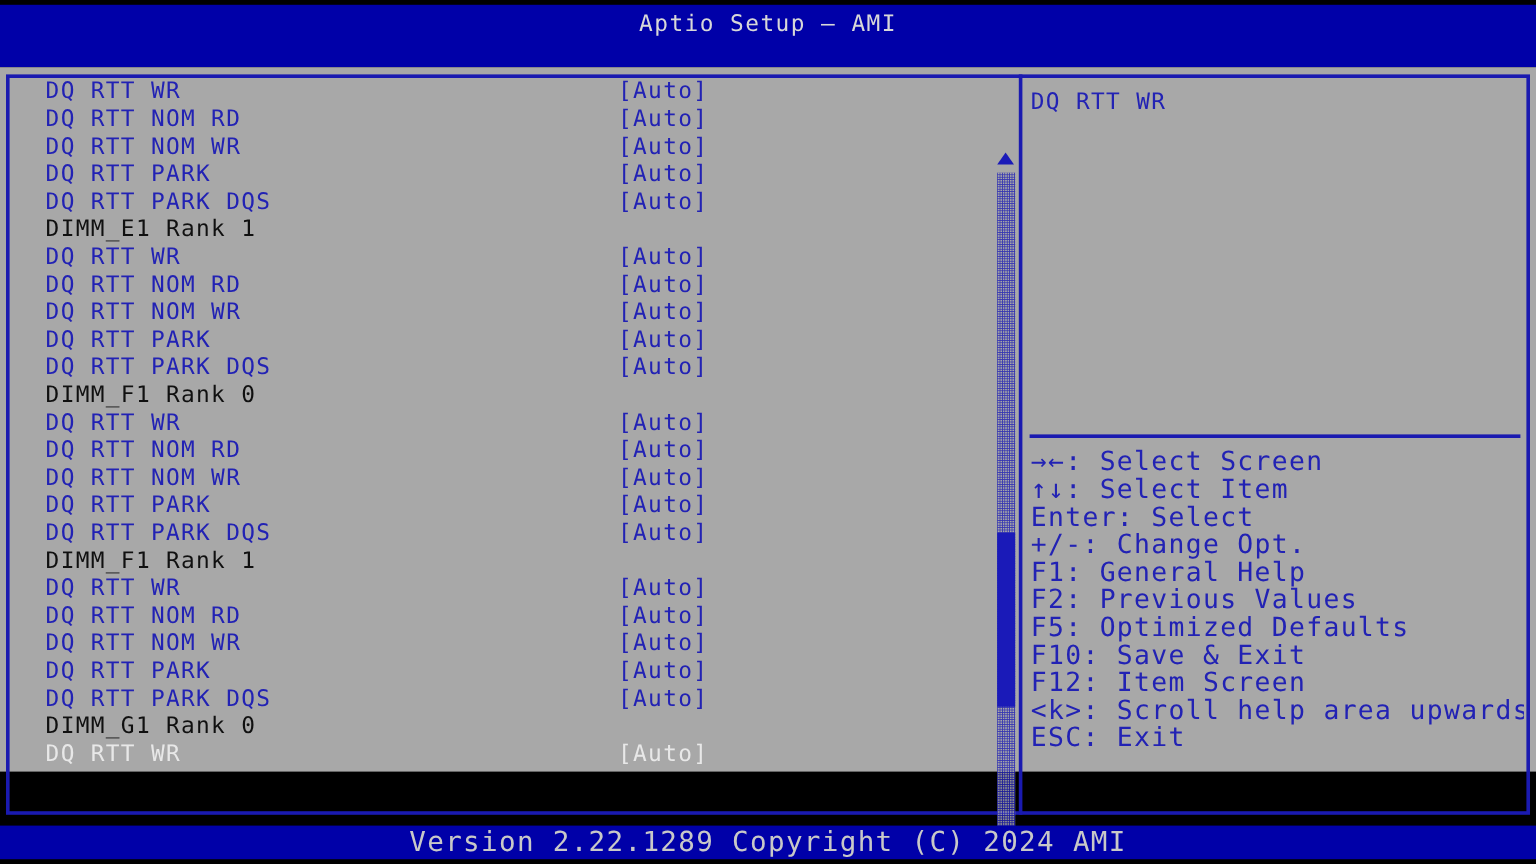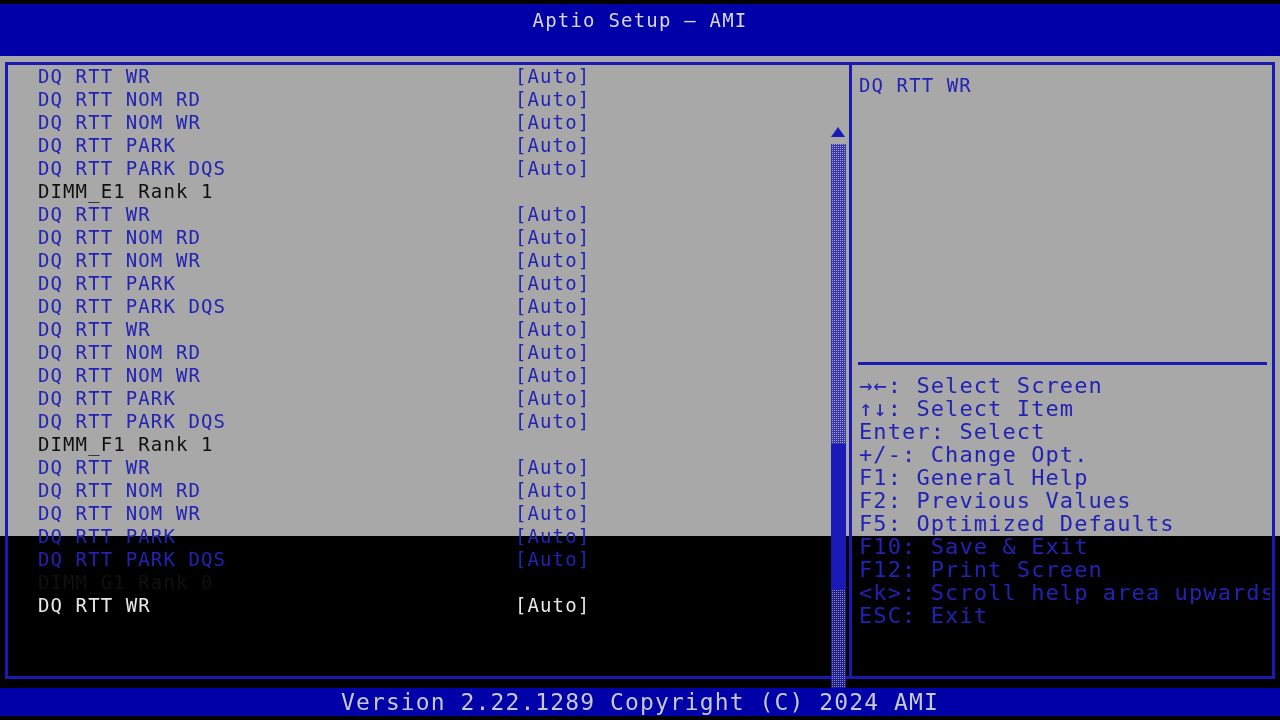--- a/index.html
+++ b/index.html
@@ -55,21 +55,21 @@
     white-space: pre;
     box-sizing: border-box;
     line-height: 24px;
     margin-top: 32px;
   }
 
   
   .frame {
     position: absolute;
     left: 0; top: 56px;
-    width: 1280px; height: 480px;
+    width: 1280px; height: 587px;
     background: #a8a8a8;
   }
   .frame-border {
     position: absolute;
     left: 5px; top: 6px;
     width: 1270px; height: 617px;
     border: 3px solid #1a1ab0;
     box-sizing: border-box;
   }
 
@@ -216,20 +216,21 @@
         <div class="row item"><span class="label">DQ RTT NOM RD</span><span class="value">[Auto]</span></div>
         <div class="row item"><span class="label">DQ RTT NOM WR</span><span class="value">[Auto]</span></div>
         <div class="row item"><span class="label">DQ RTT PARK</span><span class="value">[Auto]</span></div>
         <div class="row item"><span class="label">DQ RTT PARK DQS</span><span class="value">[Auto]</span></div>
         <div class="row header"><span class="label">DIMM_E1 Rank 1</span></div>
         <div class="row item"><span class="label">DQ RTT WR</span><span class="value">[Auto]</span></div>
         <div class="row item"><span class="label">DQ RTT NOM RD</span><span class="value">[Auto]</span></div>
         <div class="row item"><span class="label">DQ RTT NOM WR</span><span class="value">[Auto]</span></div>
         <div class="row item"><span class="label">DQ RTT PARK</span><span class="value">[Auto]</span></div>
         <div class="row item"><span class="label">DQ RTT PARK DQS</span><span class="value">[Auto]</span></div>
+        <div class="row header"><span class="label">DIMM_F1 Rank 0</span></div>
         <div class="row item"><span class="label">DQ RTT WR</span><span class="value">[Auto]</span></div>
         <div class="row item"><span class="label">DQ RTT NOM RD</span><span class="value">[Auto]</span></div>
         <div class="row item"><span class="label">DQ RTT NOM WR</span><span class="value">[Auto]</span></div>
         <div class="row item"><span class="label">DQ RTT PARK</span><span class="value">[Auto]</span></div>
         <div class="row item"><span class="label">DQ RTT PARK DQS</span><span class="value">[Auto]</span></div>
         <div class="row header"><span class="label">DIMM_F1 Rank 1</span></div>
         <div class="row item"><span class="label">DQ RTT WR</span><span class="value">[Auto]</span></div>
         <div class="row item"><span class="label">DQ RTT NOM RD</span><span class="value">[Auto]</span></div>
         <div class="row item"><span class="label">DQ RTT NOM WR</span><span class="value">[Auto]</span></div>
         <div class="row item"><span class="label">DQ RTT PARK</span><span class="value">[Auto]</span></div>
@@ -260,21 +261,21 @@
       <div class="help-sep"></div>
       <div class="legend" id="legend">
           <div class="legend-row">→←: Select Screen</div>
           <div class="legend-row">↑↓: Select Item</div>
           <div class="legend-row">Enter: Select</div>
           <div class="legend-row">+/-: Change Opt.</div>
           <div class="legend-row">F1: General Help</div>
           <div class="legend-row">F2: Previous Values</div>
           <div class="legend-row">F5: Optimized Defaults</div>
           <div class="legend-row">F10: Save &amp; Exit</div>
-          <div class="legend-row">F12: Print Screen</div>
+          <div class="legend-row">F12: Item Screen</div>
           <div class="legend-row">&lt;k&gt;: Scroll help area upwards</div>
           <div class="legend-row">ESC: Exit</div>
         </div>
     </div>
   </div>
 
   <div class="footer">
     <div class="footer-text">Version 2.22.1289 Copyright (C) 2024 AMI</div>
   </div>
 

